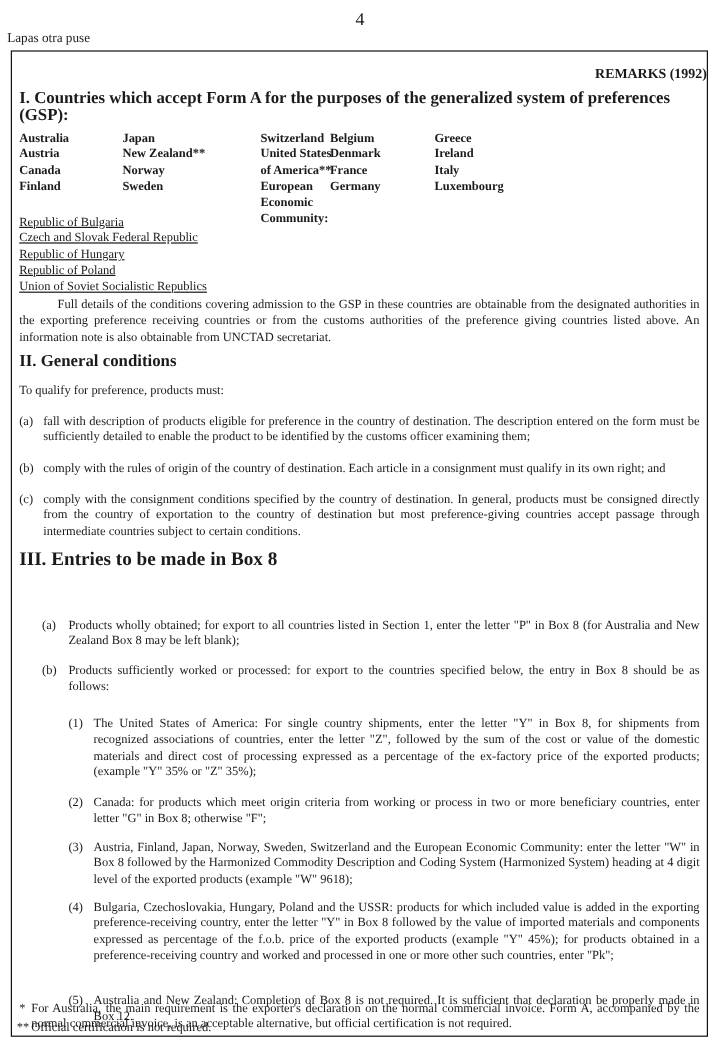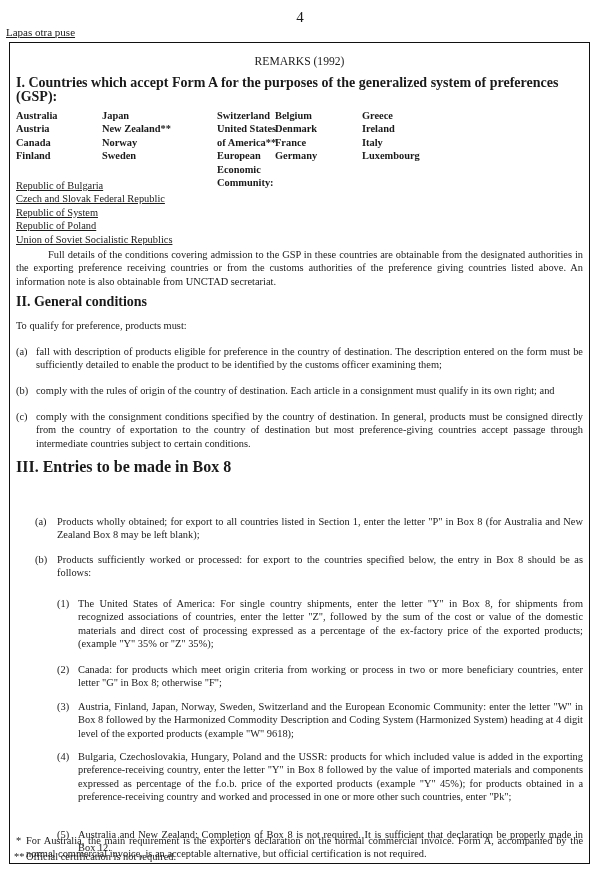--- a/index.html
+++ b/index.html
@@ -9,29 +9,29 @@
     color: #1a1a1a;
     font-size: 10.4px;
     line-height: 13.4px;
   }
   .page-number {
     position: absolute; left: 0; width: 600px; top: 8px;
     text-align: center; font-size: 15px; line-height: 18px;
   }
   .page-note {
     position: absolute; left: 6px; top: 25px;
-    font-size: 11px; line-height: 14px; text-decoration: underline;
+    font-size: 11px; line-height: 14px;
   }
   .box {
     position: absolute; left: 9px; top: 42px; width: 581px; height: 822px;
     border: 1.6px solid #111; box-sizing: border-box;
   }
   .remarks-title {
     position: absolute; left: 0; width: 100%; top: 12px;
-    text-align: center; font-weight: normal; font-size: 11.6px; line-height: 14px;
+    text-align: right; font-weight: bold; font-size: 11.6px; line-height: 14px;
   }
   .sec-head {
     position: absolute; left: 6px; font-weight: bold; font-size: 14px; line-height: 14px;
   }
   .sec-head.big { font-size: 16px; }
   .country-col { position: absolute; top: 66px; font-weight: bold; }
   .country-col div { height: 13.4px; white-space: nowrap; }
   .extra-countries { position: absolute; left: 6px; top: 136px; }
   .extra-countries div { height: 13.4px; white-space: nowrap; text-decoration: underline; }
   .para {
@@ -82,21 +82,21 @@
   <div class="country-col" style="left:352px;">
     <div>Greece</div>
     <div>Ireland</div>
     <div>Italy</div>
     <div>Luxembourg</div>
   </div>
 
   <div class="extra-countries">
     <div>Republic of Bulgaria</div>
     <div>Czech and Slovak Federal Republic</div>
-    <div>Republic of System</div>
+    <div>Republic of Hungary</div>
     <div>Republic of Poland</div>
     <div>Union of Soviet Socialistic Republics</div>
   </div>
 
   <div class="para" style="left:6px; top:205px; width:567px; text-indent:32px;">Full details of the conditions covering admission to the GSP in these countries are obtainable from the designated authorities in the exporting preference receiving countries or from the customs authorities of the preference giving countries listed above. An information note is also obtainable from UNCTAD secretariat.</div>
 
   <div class="sec-head" style="top:252px;">II. General conditions</div>
   <div class="para" style="left:6px; top:276px; width:567px;">To qualify for preference, products must:</div>
 
   <div class="item" style="left:6px; top:302px; width:567px; height:28px;">

